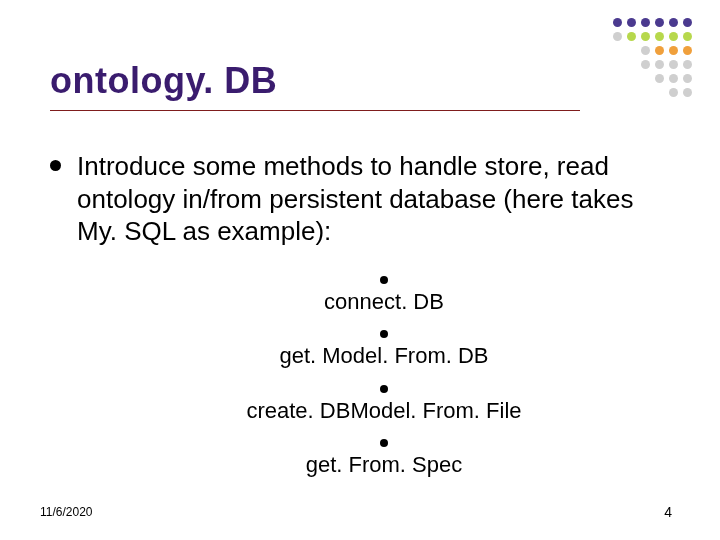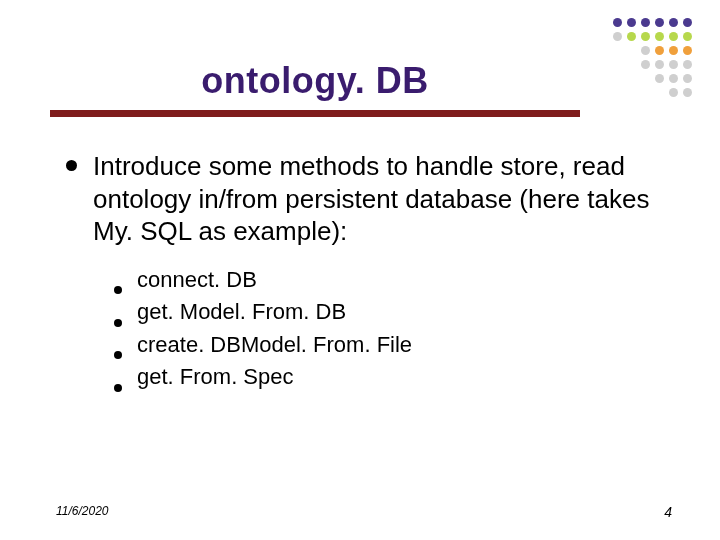--- a/index.html
+++ b/index.html
@@ -28,32 +28,31 @@
     height: 9px;
     border-radius: 50%;
     display: inline-block;
   }
   .title-wrap {
     position: absolute;
     left: 50px;
     top: 60px;
     width: 530px;
     padding-bottom: 8px;
-    border-bottom: 7px solid #7f1d1d;
-    text-align: center;
+    border-bottom: 1px solid #7f1d1d;
   }
   .title {
     font-size: 36px;
     font-weight: 700;
     color: #3a1c6e;
     letter-spacing: 0.5px;
   }
   .body {
     position: absolute;
-    left: 66px;
+    left: 50px;
     top: 150px;
     width: 620px;
   }
   .item-l1 {
     display: flex;
     align-items: flex-start;
     gap: 16px;
     margin-bottom: 18px;
   }
   .bullet-l1 {
@@ -67,48 +66,48 @@
   .text-l1 {
     font-size: 26px;
     line-height: 1.25;
     color: #000;
   }
   .sublist {
     margin-left: 48px;
   }
   .item-l2 {
     display: flex;
-    align-items: flex-end;
-    gap: 15px;
+    align-items: center;
+    gap: 4px;
     margin-bottom: 4px;
+    flex-direction: column;
   }
   .bullet-l2 {
     width: 8px;
     height: 8px;
     background: #000;
     border-radius: 50%;
     flex: 0 0 auto;
     margin-top: 10px;
   }
   .text-l2 {
     font-size: 22px;
     line-height: 1.3;
     color: #000;
   }
   .footer {
     position: absolute;
-    left: 56px;
+    left: 40px;
     right: 48px;
     bottom: 20px;
     display: flex;
     justify-content: space-between;
-    align-items: flex-start;
+    align-items: center;
     font-size: 12px;
     color: #000;
-    font-style: italic;
   }
   .page-num { font-size: 14px; }
 </style>
 </head>
 <body>
 
 <div class="slide">
 
   <div class="deco">
     <div class="deco-row">

